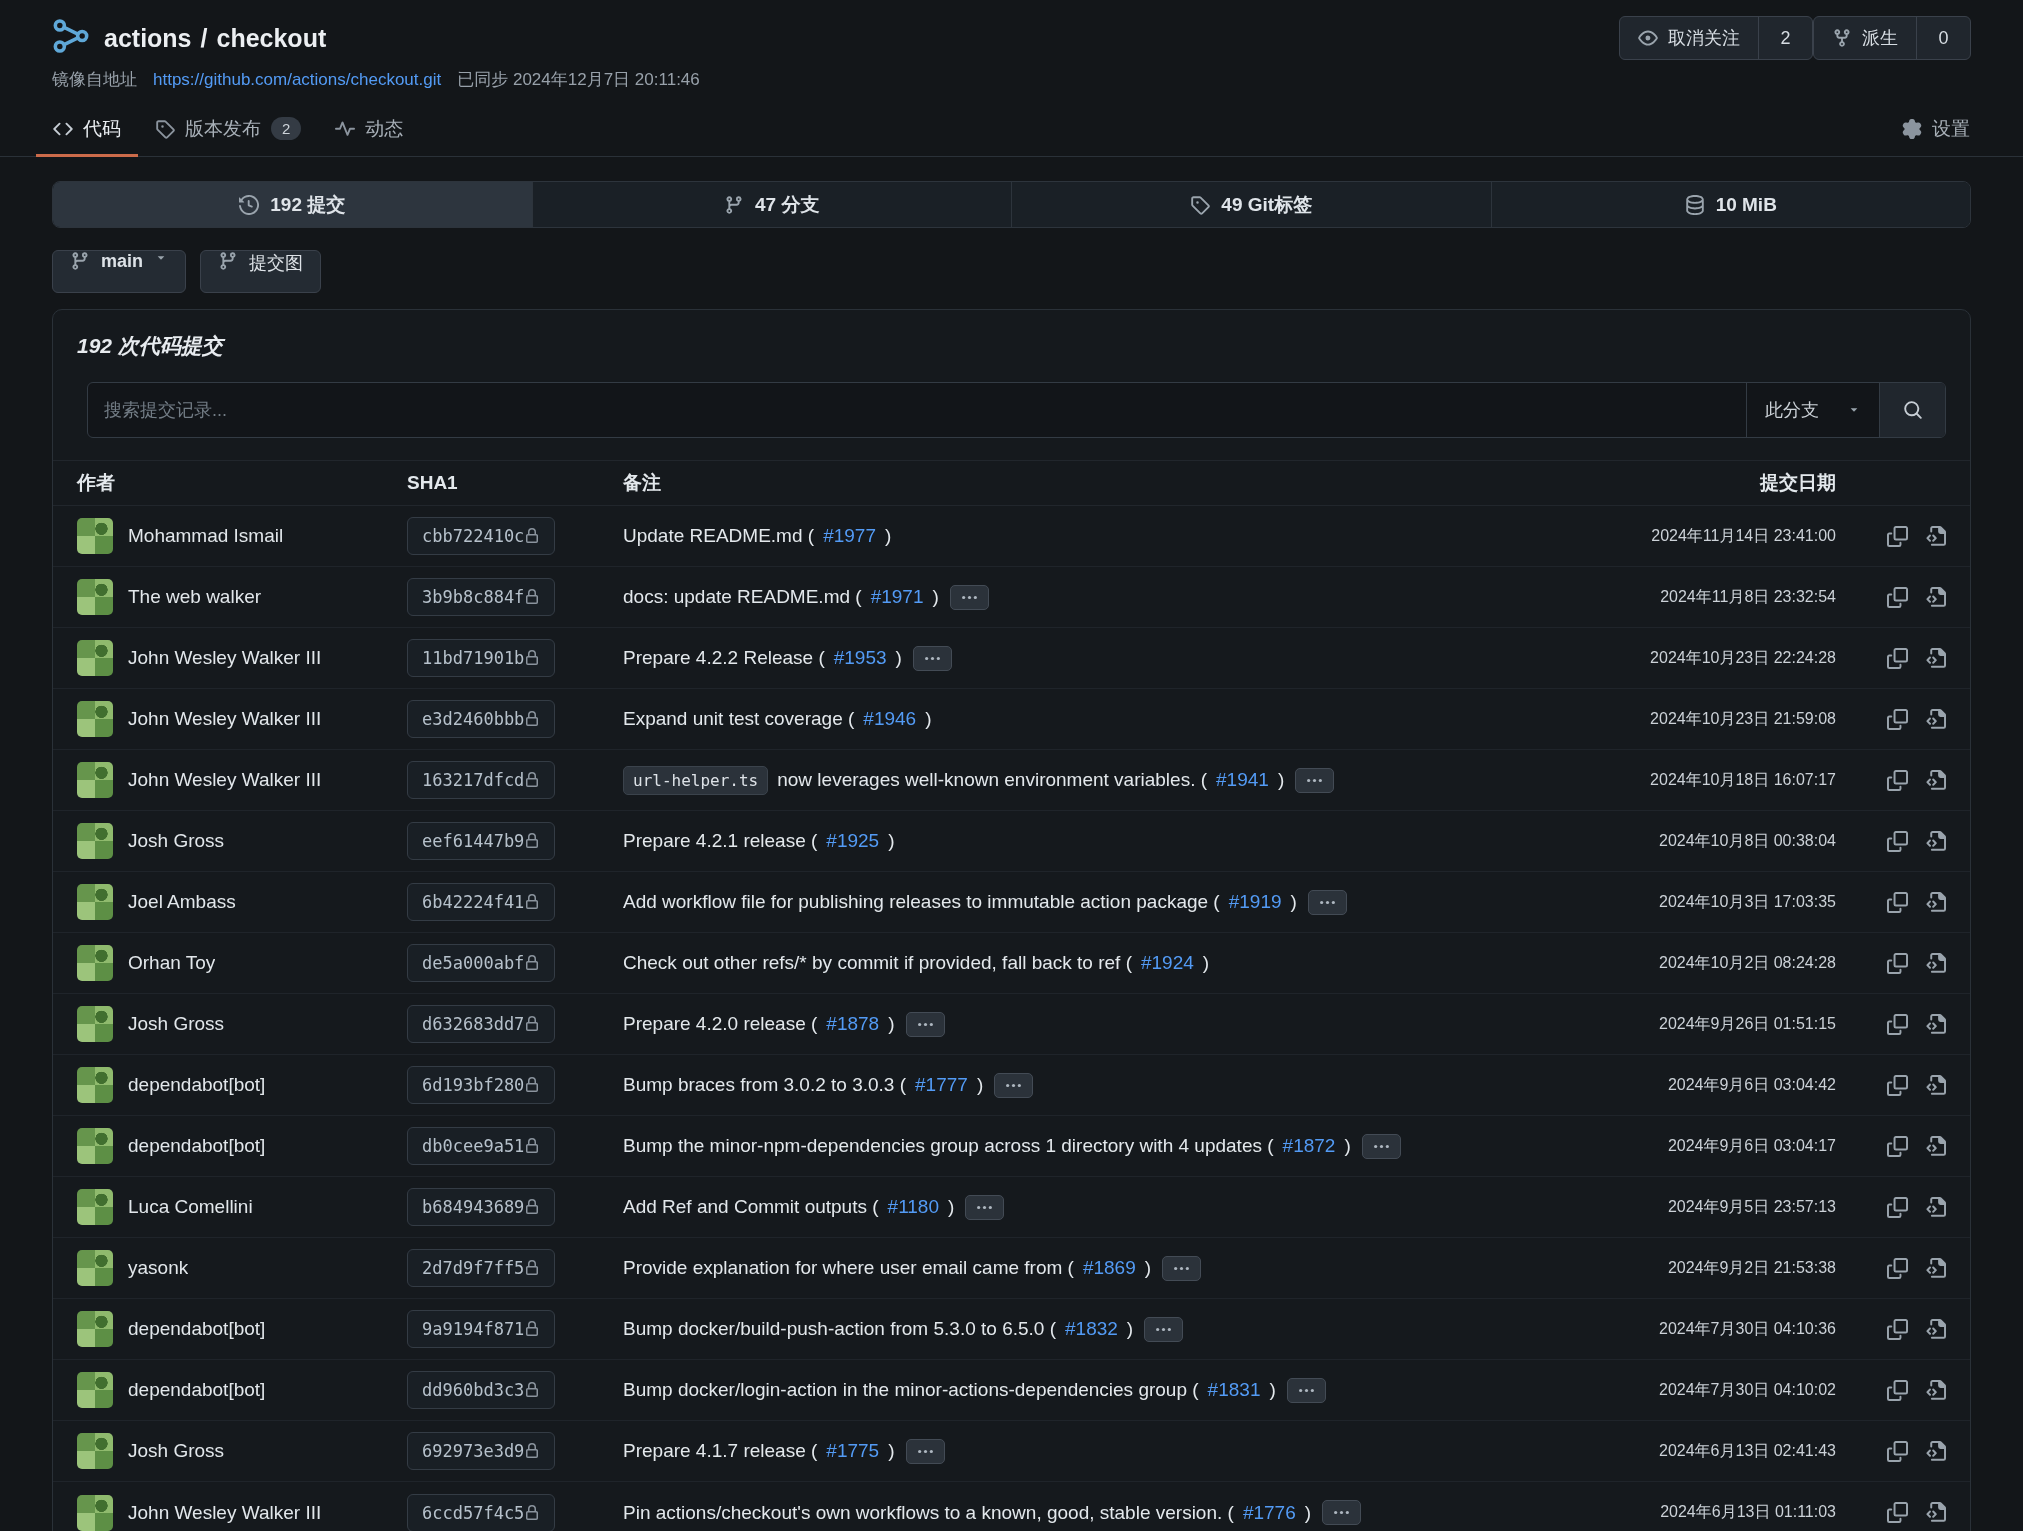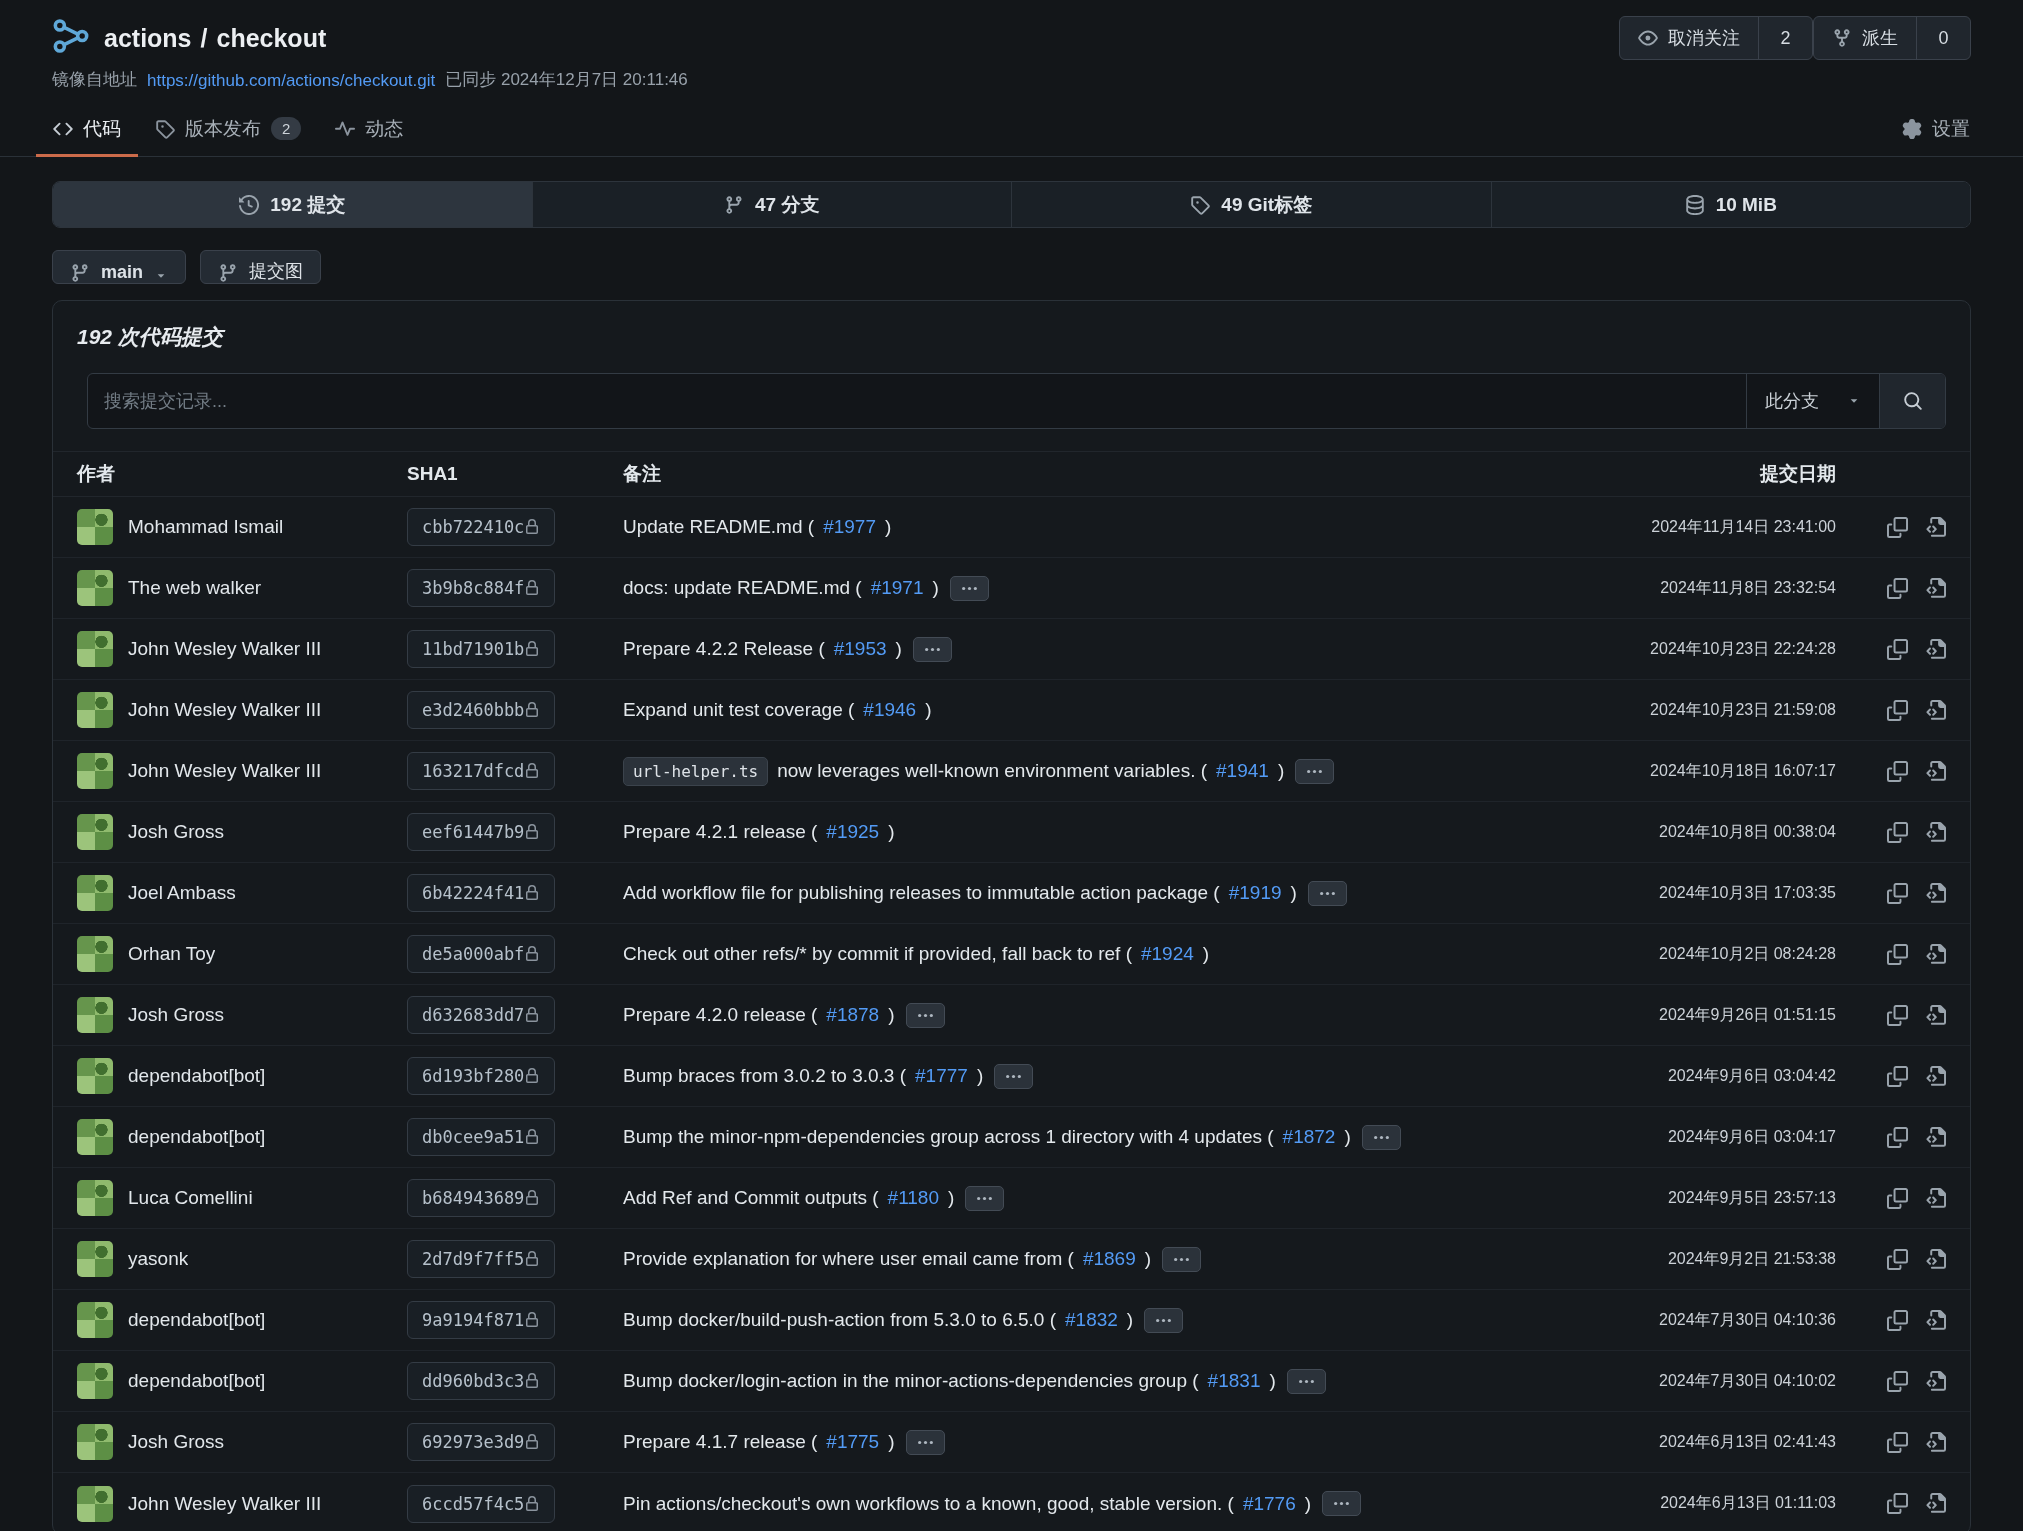--- a/index.html
+++ b/index.html
@@ -34,42 +34,42 @@
   .header{display:flex;align-items:center;justify-content:space-between;padding-top:14px;height:62px;}
   .brand{display:flex;align-items:center;gap:14px;}
   .brand-icon svg{width:38px;height:38px;}
   .title{font-size:25px;font-weight:700;color:#eceff2;display:flex;gap:9px;align-items:center;}
   .hdr-actions{display:flex;}
   .btn-group{display:flex;align-items:stretch;height:44px;border:1px solid var(--btn-border);border-radius:6px;overflow:hidden;background:var(--btn-bg);}
   .btn-main{display:flex;align-items:center;gap:10px;padding:0 18px;font-size:18px;color:#d7dde3;background:transparent;border:none;cursor:pointer;}
   .btn-count{display:flex;align-items:center;justify-content:center;min-width:54px;border:none;border-left:1px solid var(--btn-border);font-size:18px;color:#d7dde3;background:transparent;cursor:pointer;}
 
   
-  .mirror{margin-top:6px;font-size:17px;color:var(--text-dim);display:flex;gap:10px;align-items:flex-end;}
+  .mirror{margin-top:6px;font-size:17px;color:var(--text-dim);display:flex;gap:16px;align-items:center;}
   .mirror a{color:var(--link);}
 
   
   .tabbar{margin-top:10px;border-bottom:1px solid var(--border);display:flex;align-items:stretch;height:56px;padding:0 36px;}
   .tab{display:flex;align-items:center;gap:10px;padding:0 17px;font-size:19px;color:#a8b0b8;position:relative;cursor:pointer;}
   .tab .ic{fill:#8b949e;}
   .tab.active{color:#e9edf1;}
   .tab.active .ic{fill:#c6cdd4;}
   .tab.active::after{content:"";position:absolute;left:0;right:0;bottom:-1px;height:3px;background:var(--accent);}
   .tab .cnt{background:#343b44;border-radius:12px;padding:3px 11px;font-size:15px;color:#cdd3d9;}
   .tab-spacer{flex:1;}
 
   
   .statsbar{display:flex;margin-top:24px;border:1px solid #2d343c;border-radius:8px;overflow:hidden;height:47px;}
   .stat{flex:1;display:flex;align-items:center;justify-content:center;gap:11px;background:var(--seg-bg);font-size:19px;font-weight:600;color:#dfe4e9;border-left:1px solid #2d343c;cursor:pointer;}
   .stat:first-child{border-left:none;}
   .stat.active{background:var(--seg-active);}
 
   
   .branchrow{display:flex;gap:14px;margin-top:22px;}
-  .btn{height:34px;display:inline-flex;align-items:flex-end;gap:11px;padding:0 17px;background:#242b33;border:1px solid var(--btn-border);border-radius:6px;color:#dde2e7;font-size:18px;cursor:pointer;}
+  .btn{height:43px;display:inline-flex;align-items:flex-start;gap:11px;padding:0 17px;background:#242b33;border:1px solid var(--btn-border);border-radius:6px;color:#dde2e7;font-size:18px;cursor:pointer;}
   .btn.bold{font-weight:700;}
   .caret{width:14px;height:14px;fill:#9aa4ad;}
 
   
   .panel{margin-top:16px;border:1px solid var(--border);border-radius:10px;background:var(--panel);overflow:hidden;}
   .panel-title{padding:22px 24px 10px;font-size:21px;font-weight:600;color:#e7ebef;font-style:italic;}
   .search-row{display:flex;padding:12px 24px 22px;}
   .search-group{display:flex;flex:1;height:56px;border:1px solid #333b44;border-radius:6px;overflow:hidden;background:var(--input-bg);margin-left:10px;}
   .search-input{flex:1;background:transparent;border:none;outline:none;color:#dfe4e9;font-size:18px;padding:0 16px;}
   .search-input::placeholder{color:#737d86;}

